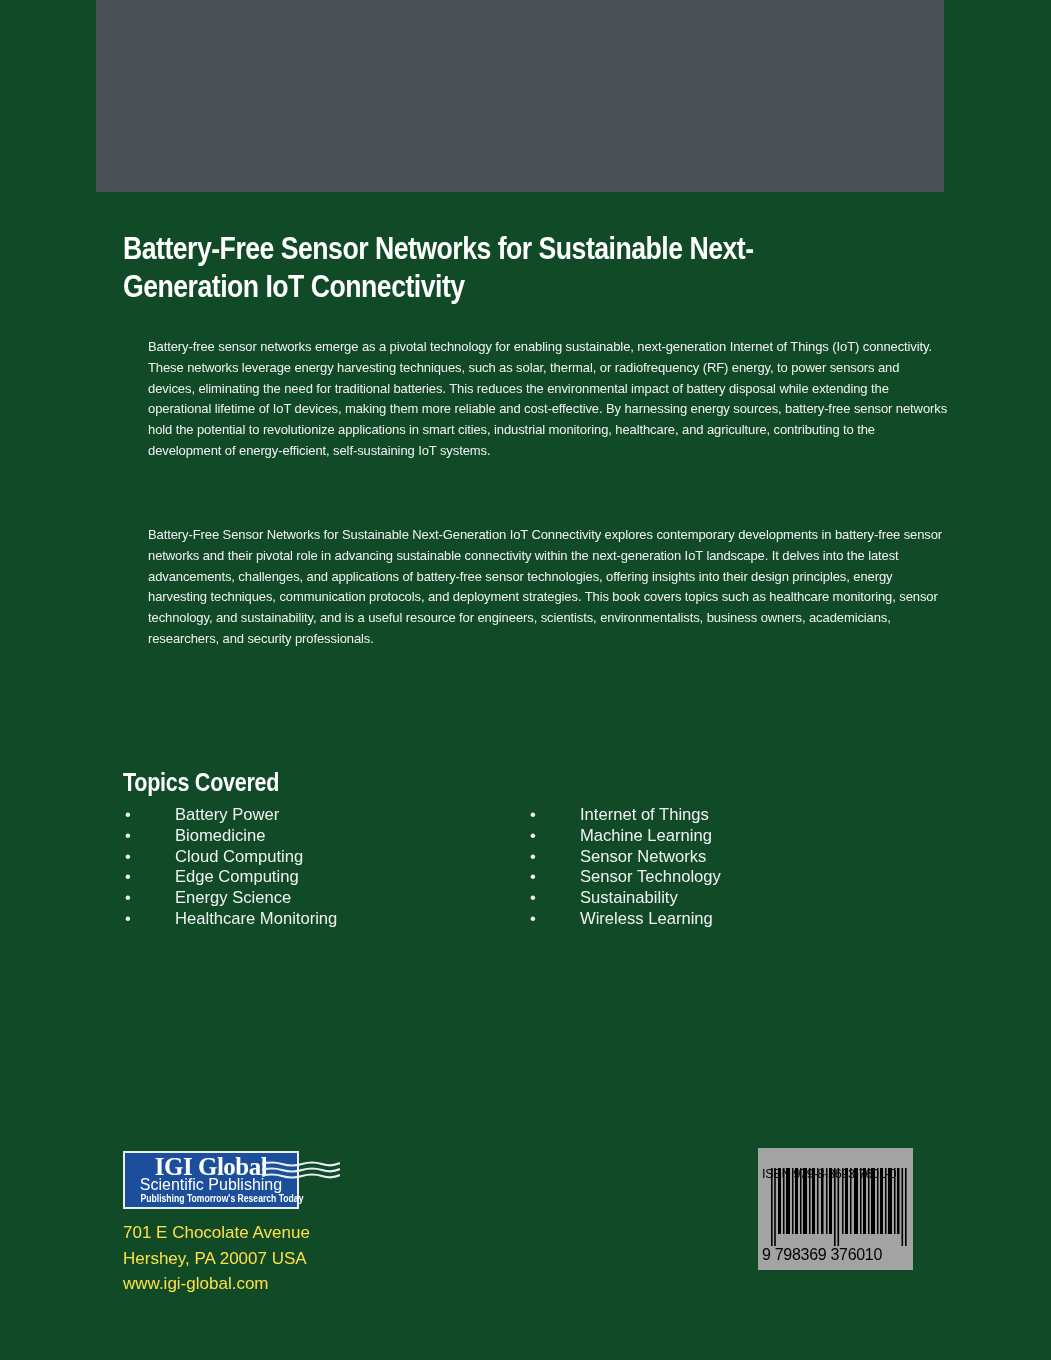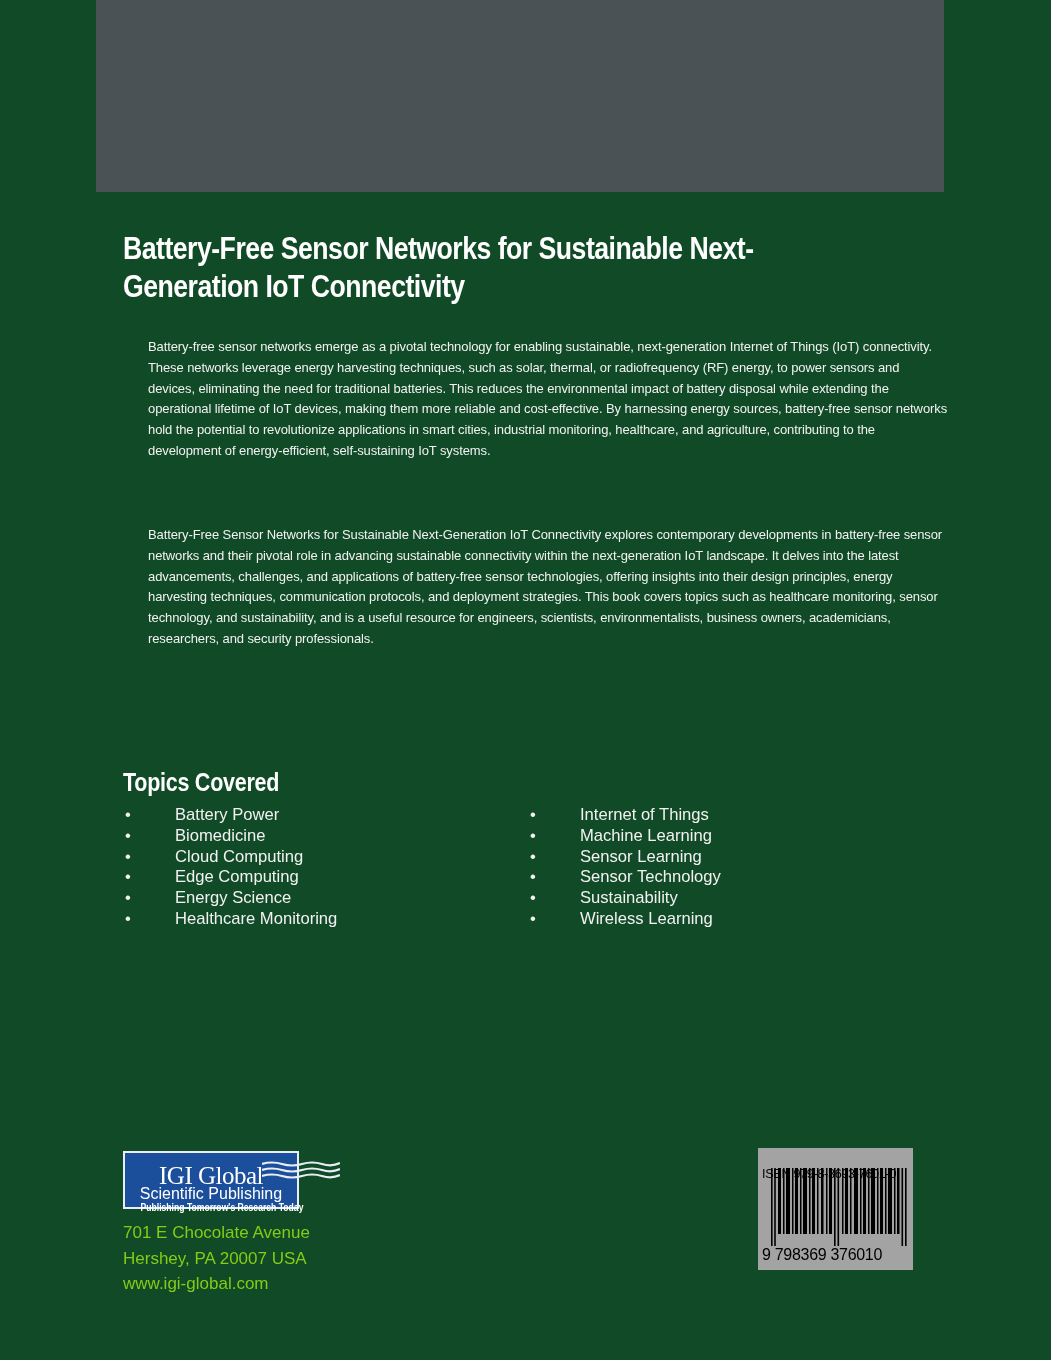--- a/index.html
+++ b/index.html
@@ -26,25 +26,25 @@
   }
   .topics-col { position:absolute; top:805px; list-style:none; margin:0; padding:0; }
   .col-left { left:123px; }
   .col-right { left:528px; }
   .topics-col li { font-size:16.6px; line-height:20.8px; display:flex; color:#f2f2f2; }
   .topics-col .bullet { width:50px; display:inline-block; padding-left:2px; }
   .logo {
     position:absolute; left:123px; top:1151px; width:176px; height:58px; background:#1b4f9b;
     border:2px solid #e9eef5; box-sizing:border-box; text-align:center;
   }
-  .logo-name { font-family:"Liberation Serif", serif; font-weight:normal; font-size:25px; line-height:24px; margin-top:11px; letter-spacing:-0.5px; }
+  .logo-name { font-family:"Liberation Serif", serif; font-weight:bold; font-size:25px; line-height:24px; margin-top:2px; letter-spacing:-0.5px; }
   .logo-sub { font-size:16px; line-height:12px; }
   .logo-tag { font-size:10.5px; font-weight:bold; line-height:14px; transform:scaleX(0.82); white-space:nowrap; }
   .logo-waves { position:absolute; left:262px; top:1159px; width:78px; height:24px; }
-  .address { position:absolute; left:123px; top:1220px; font-size:17px; line-height:25.5px; color:#84cc16; }
+  .address { position:absolute; left:123px; top:1220px; font-size:17px; line-height:25.5px; color:#fde047; }
   .isbn-box {
     position:absolute; left:758px; top:1148px; width:155px; height:122px; background:#a3a3a3; color:#000;
     box-sizing:border-box; padding:18px 4px;
   }
   .isbn-label { font-size:12.6px; line-height:16px; letter-spacing:-0.3px; white-space:nowrap; }
   .barcode { position:absolute; left:13px; top:20px; width:136px; height:78px; }
   .isbn-digits { position:absolute; left:4px; top:98px; font-size:16px; line-height:18px; white-space:nowrap; letter-spacing:-0.3px;text-align:right; }
 </style>
 </head>
 <body>
@@ -93,21 +93,21 @@
   <li>
       <span class="bullet">•</span>
       <span>Internet of Things</span>
     </li>
   <li>
       <span class="bullet">•</span>
       <span>Machine Learning</span>
     </li>
   <li>
       <span class="bullet">•</span>
-      <span>Sensor Learning</span>
+      <span>Sensor Networks</span>
     </li>
   <li>
       <span class="bullet">•</span>
       <span>Sensor Technology</span>
     </li>
   <li>
       <span class="bullet">•</span>
       <span>Sustainability</span>
     </li>
   <li>

